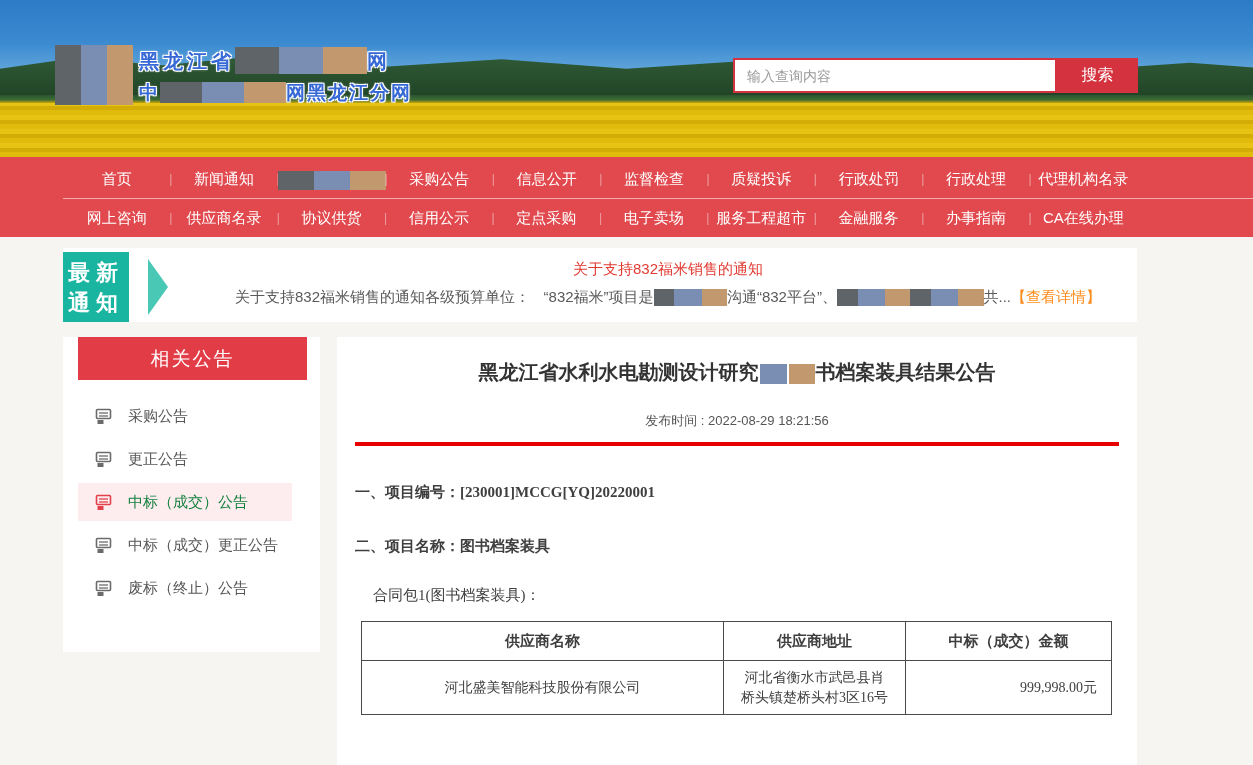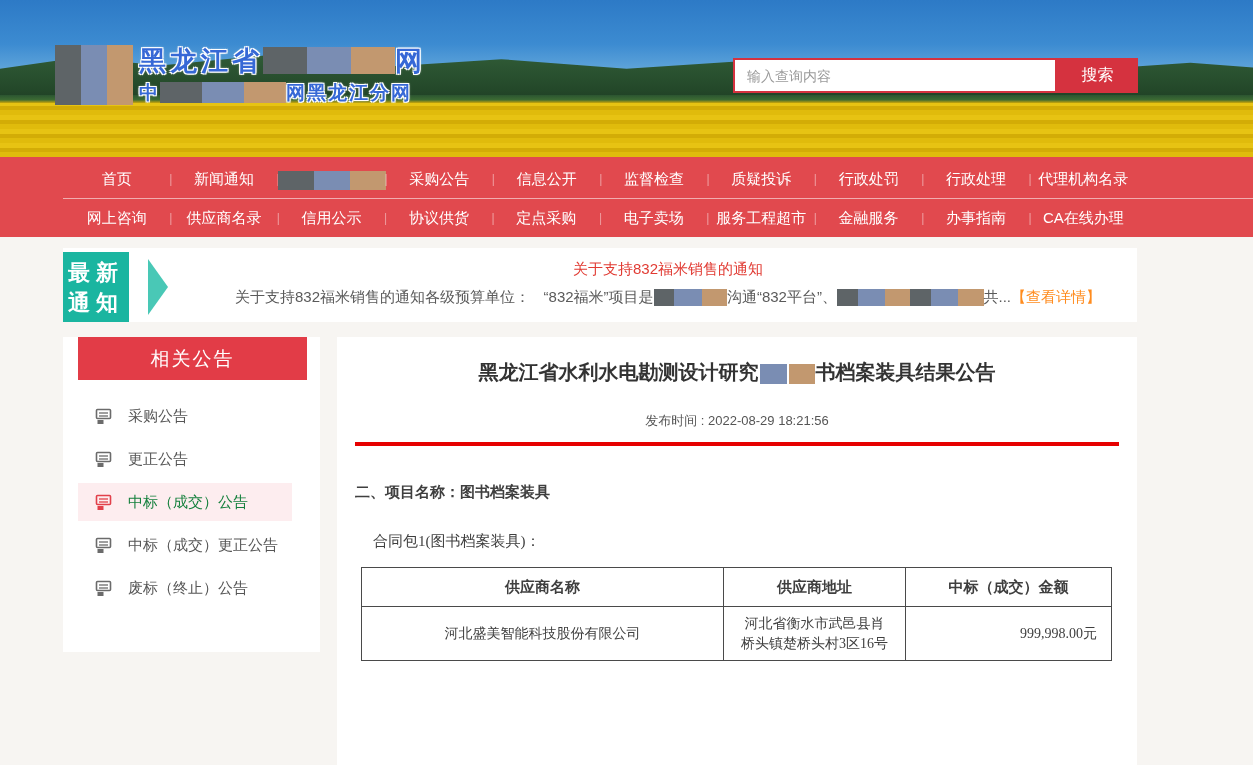--- a/index.html
+++ b/index.html
@@ -17,21 +17,21 @@
     background:repeating-linear-gradient(180deg,#e7c313 0 5px,#d3ac06 5px 9px,#e0bb0c 9px 14px); }
   .field::before { content:""; position:absolute; top:-6px; left:0; right:0; height:8px;
     background:linear-gradient(180deg,#2b5531,#3c6b33 60%,#caa50a); }
 
   .logo { position:absolute; left:55px; top:45px; display:flex; align-items:flex-start; }
   .logo-redact { display:flex; width:78px; height:60px; }
   .logo-redact span { flex:1; }
   .logo-text { margin-left:6px; }
   .logo-line1, .logo-line2 { font-weight:bold; color:#3668d6; white-space:nowrap;
     text-shadow:-1px -1px 0 #fff,1px -1px 0 #fff,-1px 1px 0 #fff,1px 1px 0 #fff,0 0 3px #fff; }
-  .logo-line1 { font-size:27px; letter-spacing:4px; line-height:32px; }
+  .logo-line1 { font-size:20px; letter-spacing:4px; line-height:32px; }
   .logo-line2 { font-size:19px; letter-spacing:2px; line-height:26px; margin-top:2px; }
   .rd { display:inline-block; vertical-align:middle; }
   .rd-gray { background:#5e6467; } .rd-blue { background:#7a8db3; } .rd-tan { background:#c2986f; }
   .logo-line1 .rd { width:44px; height:27px; margin:0 0 4px 0; }
   .logo-line2 .rd { width:42px; height:21px; margin:0 0 3px 0; }
 
   .search-bar { position:absolute; left:733px; top:58px; display:flex; }
   .search-input { width:324px; height:35px; border:2px solid #d5323f; background:#fff;
     padding:0 12px; font-size:14px; color:#333; outline:none; }
   .search-input::placeholder { color:#9a9a9a; }
@@ -135,22 +135,22 @@
       <li><span>监督检查</span></li>
       <li><span>质疑投诉</span></li>
       <li><span>行政处罚</span></li>
       <li><span>行政处理</span></li>
       <li><span>代理机构名录</span></li>
     </ul>
     <div class="nav-divider"></div>
     <ul class="nav-row">
       <li><span>网上咨询</span></li>
       <li><span>供应商名录</span></li>
+      <li><span>协议供货</span></li>
       <li><span>信用公示</span></li>
-      <li><span>协议供货</span></li>
       <li><span>定点采购</span></li>
       <li><span>电子卖场</span></li>
       <li><span>服务工程超市</span></li>
       <li><span>金融服务</span></li>
       <li><span>办事指南</span></li>
       <li><span>CA在线办理</span></li>
     </ul>
   </nav>
 
   <div class="notice">
@@ -242,20 +242,21 @@
         </li>
       </ul>
     </aside>
 
     <main class="main">
       <h1 class="article-title"><span>黑龙江省水利水电勘测设计研究</span><span class="rd rd-blue"></span><span class="rd rd-tan"></span><span>书档案装具结果公告</span></h1>
       <div class="publish-time">发布时间 : 2022-08-29 18:21:56</div>
       <div class="red-rule"></div>
 
       <div class="article-body">
+        <p class="section-line">一、项目编号：[230001]MCCG[YQ]20220001</p>
         <p class="section-line">二、项目名称：图书档案装具</p>
         <p class="package-line">合同包1(图书档案装具)：</p>
 
         <table class="result-table">
           <colgroup>
               <col>
               <col>
               <col>
             </colgroup>
           <thead>

